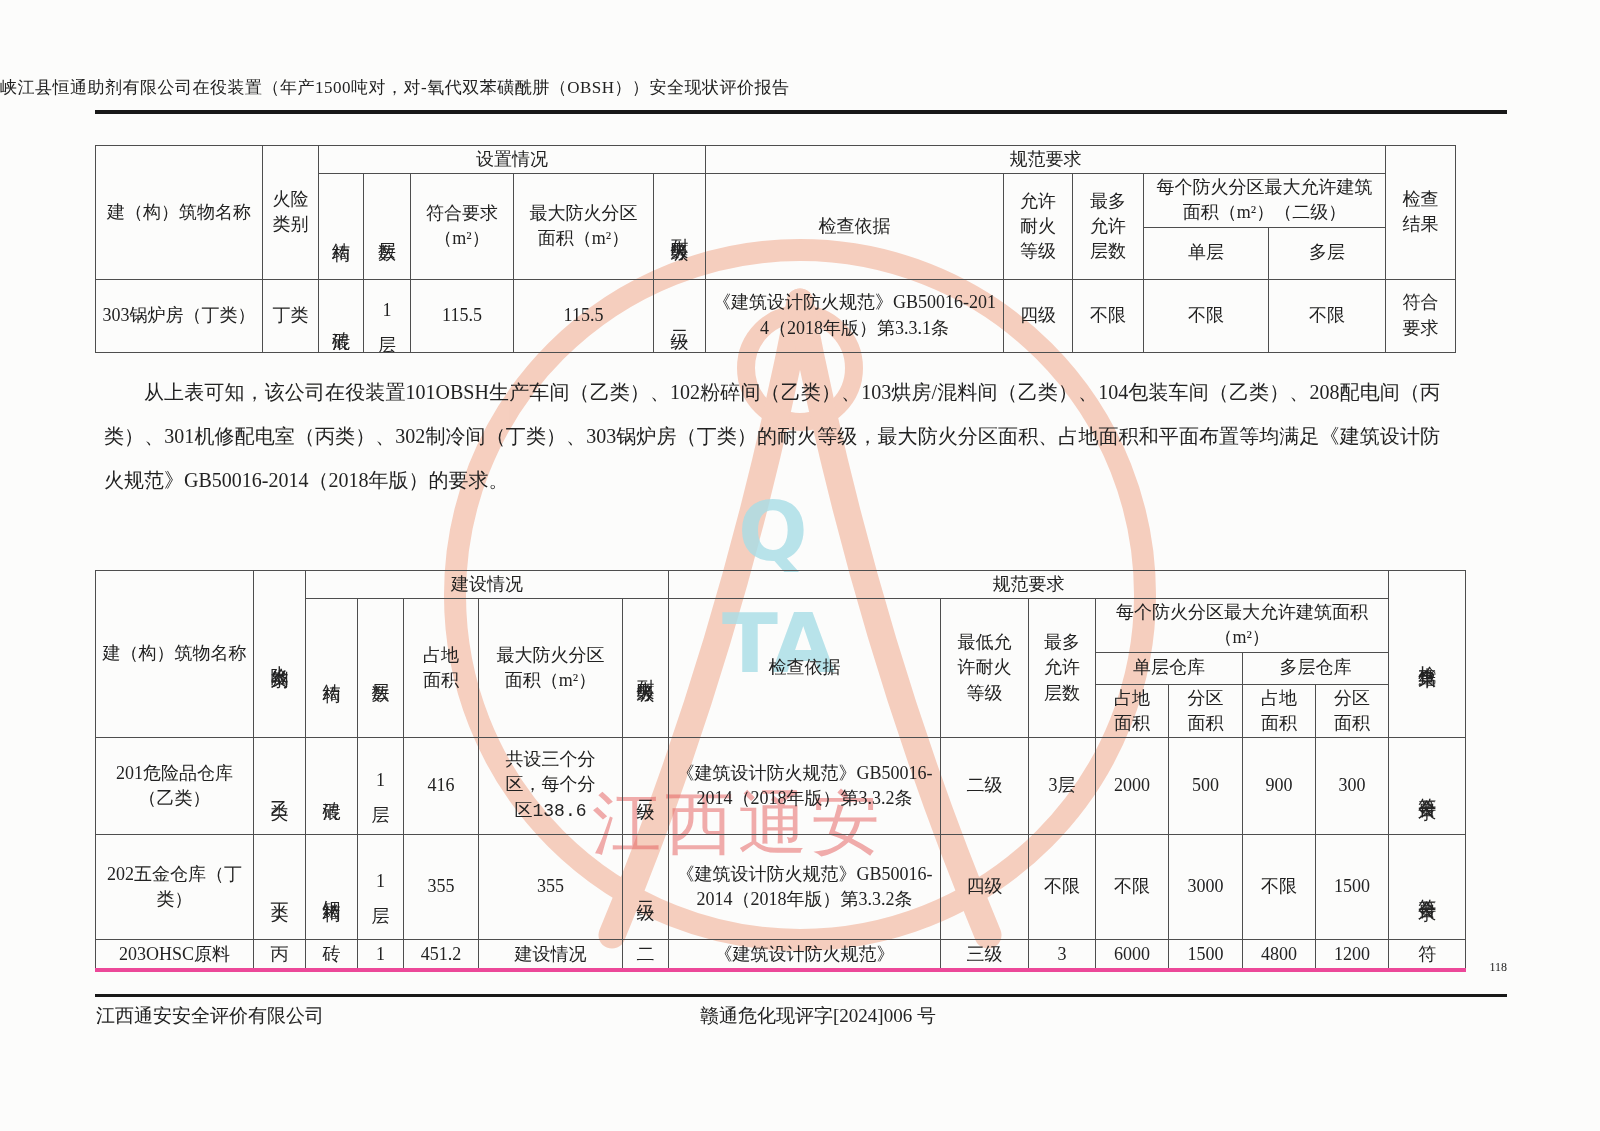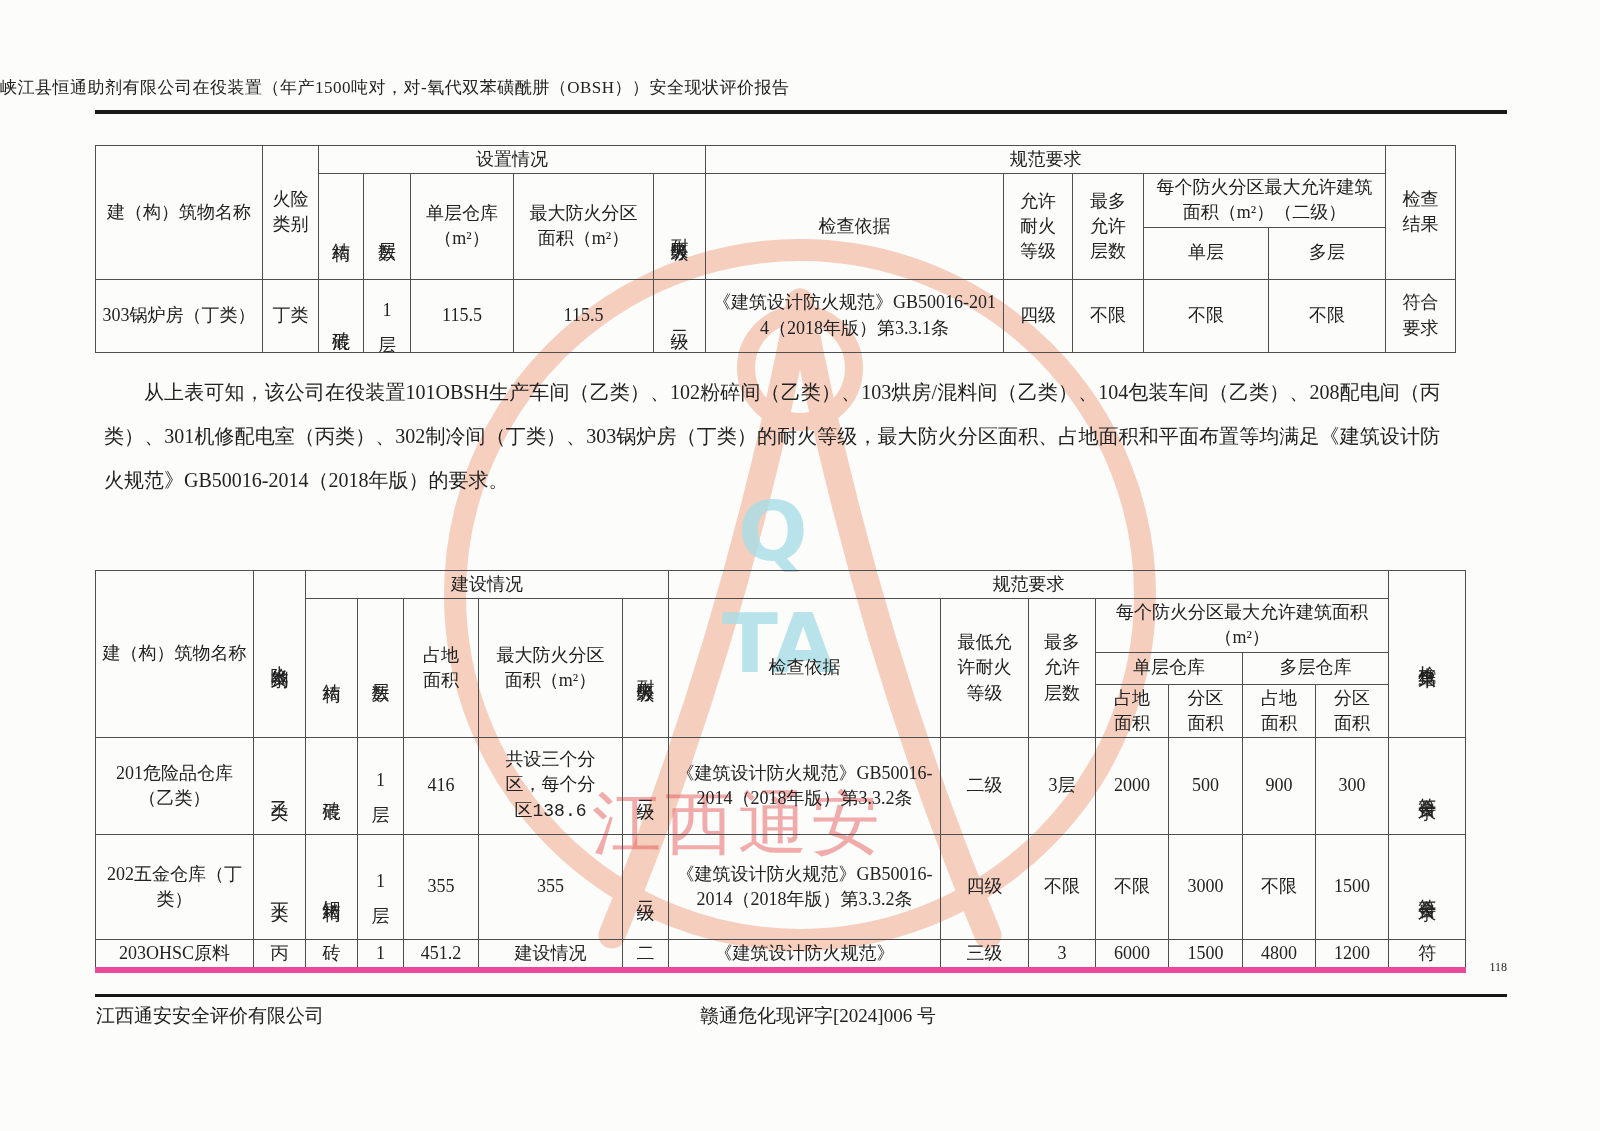--- a/index.html
+++ b/index.html
@@ -10,21 +10,21 @@
           color:rgba(228,90,90,.5);font-family:"Liberation Serif","DejaVu Serif",serif;pointer-events:none;}
   #content{position:absolute;inset:0;z-index:1;}
   .title{position:absolute;top:76px;left:0;width:100%;text-align:left;font-size:17px;letter-spacing:.5px;}
   .rule-top{position:absolute;top:110px;left:95px;width:1412px;height:4px;background:#181818;}
   .rule-bottom{position:absolute;top:994px;left:95px;width:1412px;height:3px;background:#181818;}
   table.t{border-collapse:collapse;table-layout:fixed;position:absolute;background:transparent;font-size:18px;}
   .t th,.t td{border:1px solid #4e4e4e;font-weight:normal;text-align:center;vertical-align:middle;
               padding:1px 5px;overflow:hidden;line-height:1.4;word-break:break-all;}
   .t1{left:95px;top:145px;width:1360px;}
   .t2{left:95px;top:570px;width:1370px;}
-  .t2 tr.cut td{border-bottom:6px solid #ec4899;text-align:center;}
+  .t2 tr.cut td{border-bottom:4px solid #ec4899;text-align:center;}
   .vert{writing-mode:vertical-rl;text-orientation:upright;display:inline-block;line-height:1.12;letter-spacing:2px;}
   .w2{display:inline-block;max-width:2.35em;}
   .w3{display:inline-block;max-width:3.3em;}
   .w4{display:inline-block;max-width:4.4em;}
   .w5{display:inline-block;max-width:5.6em;font-family:Liberation Mono, monospace;}
   .w6{display:inline-block;max-width:6.4em;}
   .body-text{position:absolute;left:96px;top:362px;width:1352px;font-size:20px;line-height:44px;}
   .body-text p{margin:8px;text-indent:2em;text-align:justify;}
   .caption{margin:0;text-align:center;font-weight:bold;text-indent:0 !important;}
   .page-num{position:absolute;top:960px;left:95px;width:1412px;text-align:right;font-size:12px;}
@@ -75,21 +75,21 @@
           <tr style="height:27px">
         <th rowspan="3">建（构）筑物名称</th>
         <th rowspan="3"><span class="w2">火险类别</span></th>
         <th colspan="5">设置情况</th>
         <th colspan="5">规范要求</th>
         <th rowspan="3"><span class="w2">检查结果</span></th>
       </tr>
       <tr style="height:53px">
         <th rowspan="2"><span class="vert">结构</span></th>
         <th rowspan="2"><span class="vert">层数</span></th>
-        <th rowspan="2"><span class="w4">单层仓库（m²）</span></th>
+        <th rowspan="2"><span class="w4">符合要求（m²）</span></th>
         <th rowspan="2"><span class="w6">最大防火分区面积（m²）</span></th>
         <th rowspan="2"><span class="vert">耐火等级</span></th>
         <th rowspan="2">检查依据</th>
         <th rowspan="2"><span class="w2">允许耐火等级</span></th>
         <th rowspan="2"><span class="w2">最多允许层数</span></th>
         <th colspan="2">每个防火分区最大允许建筑面积（m²）（二级）</th>
       </tr>
       <tr style="height:52px">
         <th>单层</th>
         <th>多层</th>

